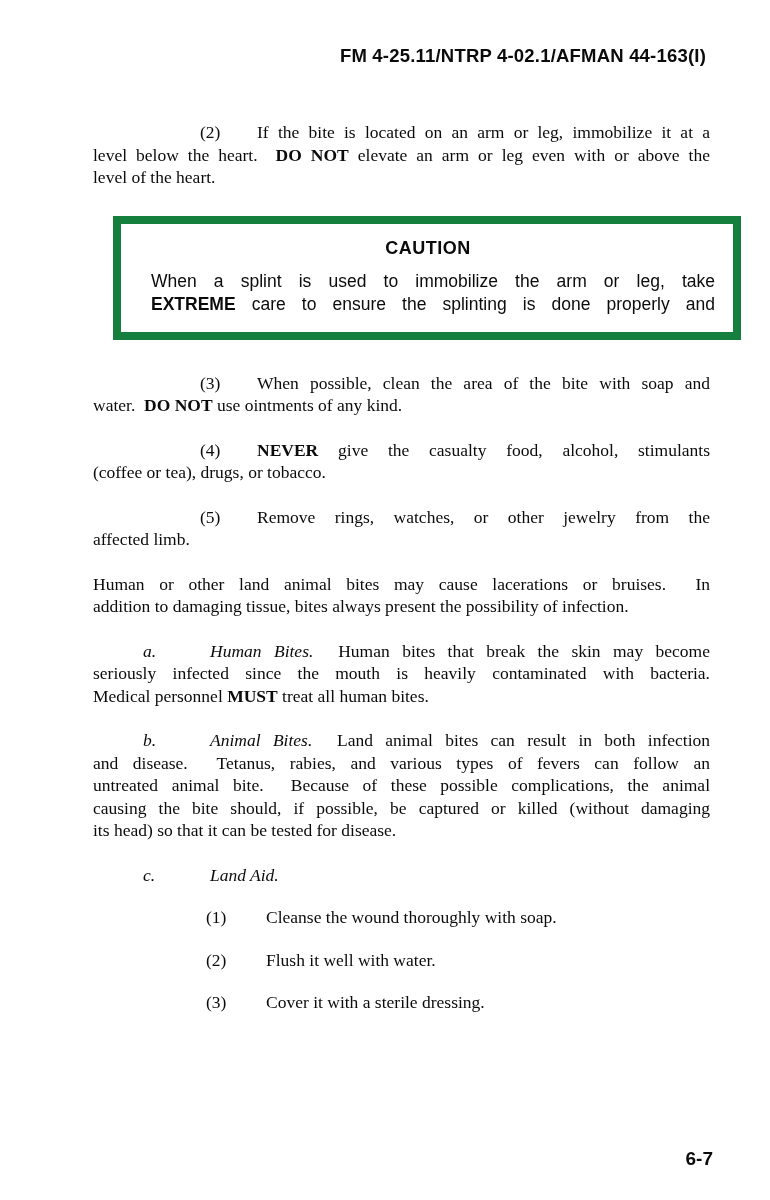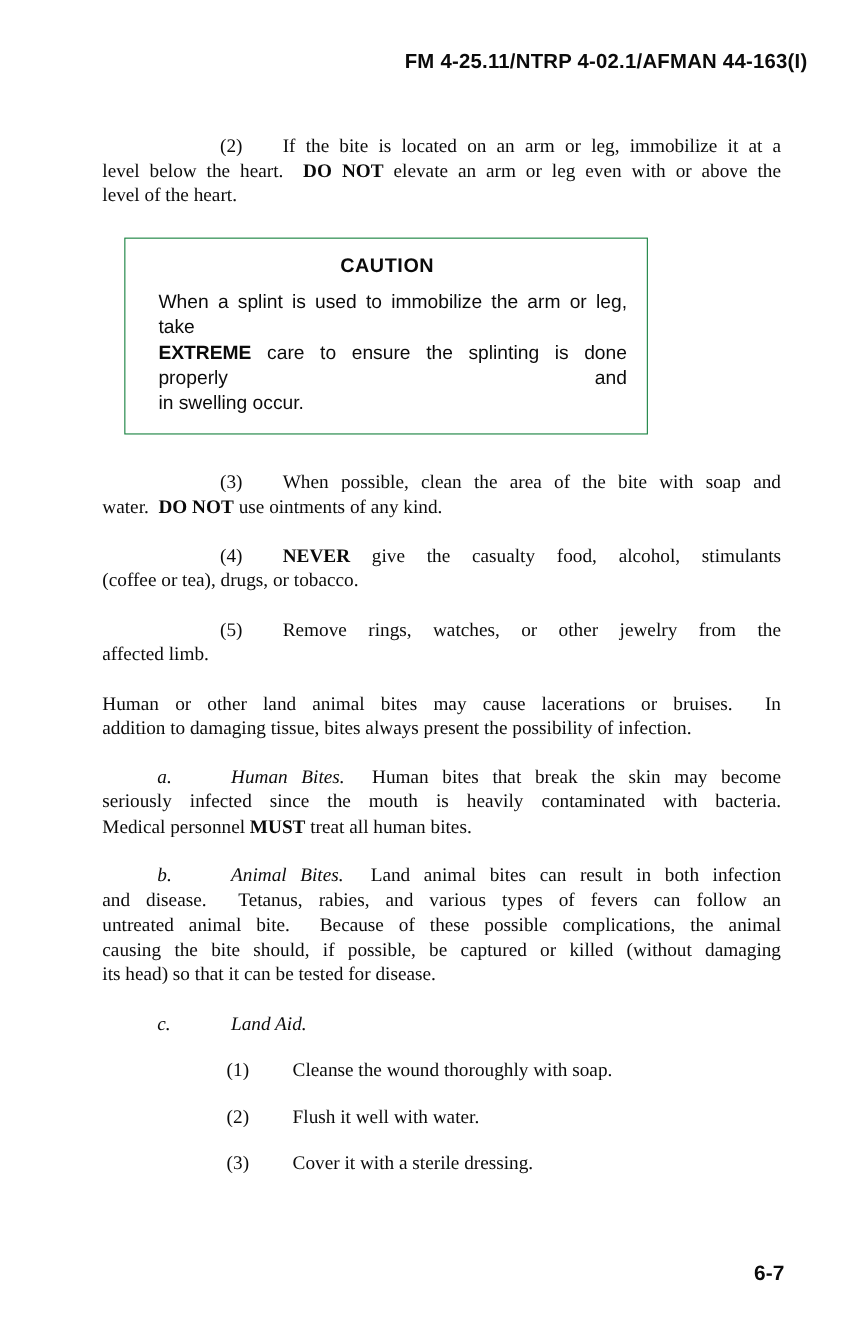--- a/index.html
+++ b/index.html
@@ -4,21 +4,21 @@
 <style>
   html, body { margin: 0; padding: 0; background: #ffffff; }
 
   .page {
     position: relative;
     width: 770px;
     height: 1200px;
     background: #ffffff;
     color: #0b0b0b;
     box-sizing: border-box;
-    padding: 45px 36px 0 83px;
+    padding: 45px 64px 0 83px;
     overflow: hidden;
   }
 
   .header {
     font-family: "Liberation Sans", sans-serif;
     font-weight: bold;
     font-size: 18.5px;
     line-height: 22px;
     text-align: right;
     letter-spacing: 0.2px;
@@ -59,23 +59,23 @@
     font-weight: bold;
     font-size: 18px;
     line-height: 23px;
     margin-top: 40px;
   }
   .h-lbl { display: inline-block; width: 62px; }
 
   
   .caution {
     box-sizing: border-box;
-    width: 476px;
+    width: 628px;
     margin: 27px 0 0 30px;
-    border: 1px solid #15803d;
+    border: 8px solid #15803d;
     padding: 13px 18px 16px 20px;
     font-family: "Liberation Sans", sans-serif;
   }
   .c-title {
     font-weight: bold;
     font-size: 18px;
     line-height: 23px;
     text-align: center;
     text-align-last: center;
     letter-spacing: 0.5px;
@@ -103,21 +103,20 @@
   <div class="content" id="content">
       <div class="para s-num">
         <div class="line first"><span class="lbl">(2)</span><span>If the bite is located on an arm or leg, immobilize it at a</span></div>
         <div class="line"><span>level below the heart.&nbsp; </span><span class="b">DO NOT</span><span> elevate an arm or leg even with or above the</span></div>
         <div class="line last"><span>level of the heart.</span></div>
       </div>
       <div class="caution">
         <div class="c-title">CAUTION</div>
         <div class="line first"><span>When a splint is used to immobilize the arm or leg, take</span></div>
         <div class="line"><span class="b">EXTREME</span><span> care to ensure the splinting is done properly and</span></div>
-        <div class="line last"><span>in swelling occur.</span></div>
       </div>
       <div class="para s-num">
         <div class="line first"><span class="lbl">(3)</span><span>When possible, clean the area of the bite with soap and</span></div>
         <div class="line last"><span>water.&nbsp; </span><span class="b">DO NOT</span><span> use ointments of any kind.</span></div>
       </div>
       <div class="para s-num">
         <div class="line first"><span class="lbl">(4)</span><span class="b">NEVER</span><span> give the casualty food, alcohol, stimulants</span></div>
         <div class="line last"><span>(coffee or tea), drugs, or tobacco.</span></div>
       </div>
       <div class="para s-num">

